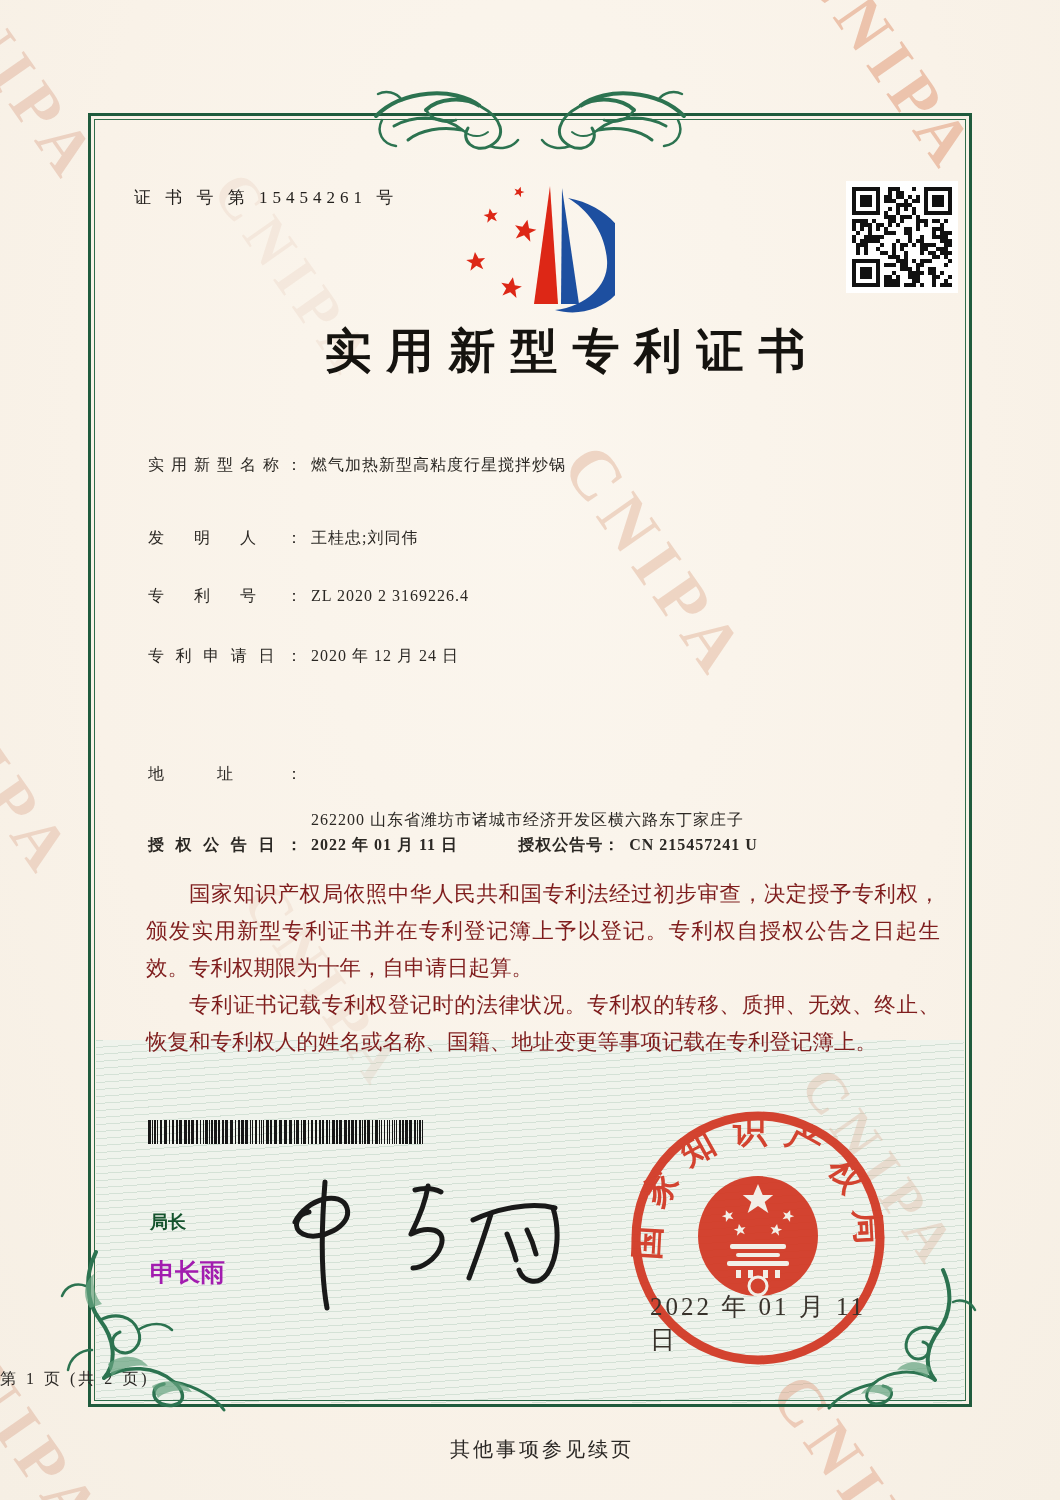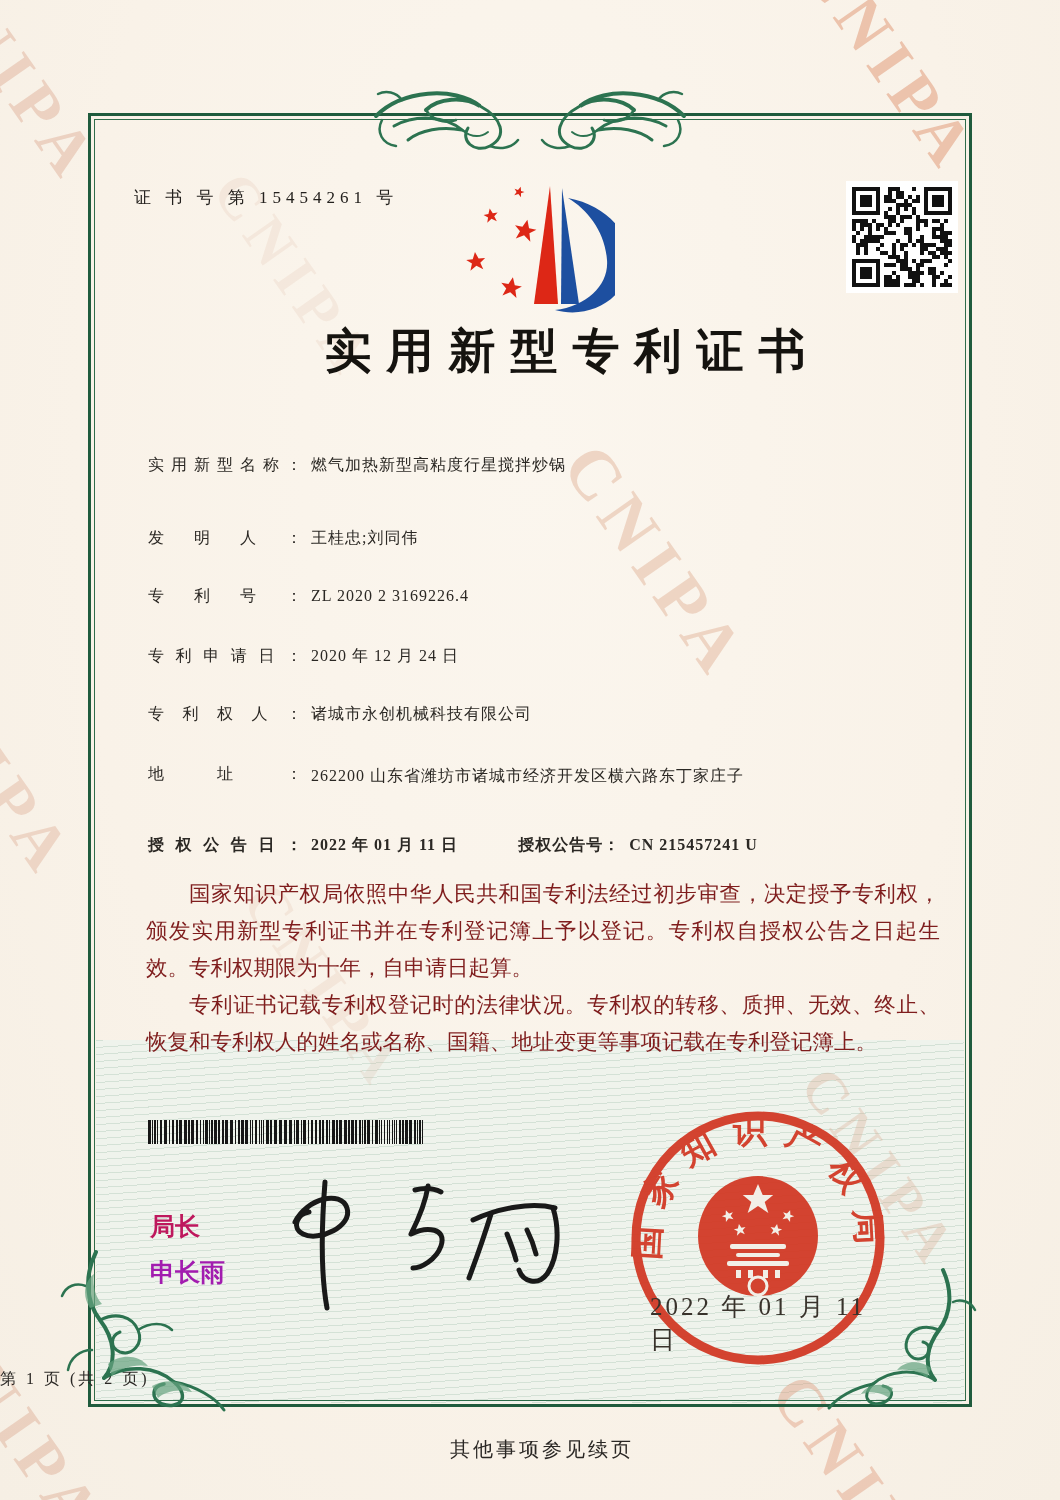--- a/index.html
+++ b/index.html
@@ -33,27 +33,27 @@
   .title{
     position:absolute;left:0;top:320px;width:100%;text-align:center;
     font-size:47px;font-weight:bold;letter-spacing:15px;text-indent:15px;color:#15130f;padding-left:35px;
   }
   .row{position:absolute;left:148px;font-size:16px;line-height:32px;white-space:nowrap;}
   .flabel{display:inline-block;width:154px;text-align:justify;text-align-last:justify;vertical-align:top;color:#2b2824;}
   .fvalue{display:inline-block;margin-left:9px;letter-spacing:1px;vertical-align:top;color:#2b2824;}
   .row-name{top:449px;} .row-inventor{top:522px;} .row-patno{top:580px;}
   .row-filing{top:640px;} .row-patentee{top:698px;}
   .row-address{top:758px;white-space:normal;width:792px;}
-  .row-address .fvalue{width:610px;line-height:35px;}
+  .row-address .fvalue{width:610px;line-height:35px;margin-top:44px;}
   .row-grant{top:829px;font-weight:bold;}
   .grant-no{margin-left:60px;}
   .paras{position:absolute;left:146px;top:876px;width:794px;}
   .paras p{margin:0;text-indent:2em;font-size:21.5px;line-height:37px;text-align:justify;color:#7f1d1d;}
   .barcode{position:absolute;left:148px;top:1120px;z-index:4;}
-  .sig-title{position:absolute;left:150px;top:1210px;font-family:"Liberation Sans",sans-serif;font-weight:bold;font-size:25px;color:#be185d;z-index:4;}
+  .sig-title{position:absolute;left:150px;top:1210px;font-family:"Liberation Sans",sans-serif;font-weight:bold;font-size:18px;color:#14532d;z-index:4;}
   .sig-name{position:absolute;left:150px;top:1256px;font-family:"Liberation Sans",sans-serif;font-weight:bold;font-size:25px;color:#a21caf;z-index:4;}
   .sig-svg{position:absolute;left:265px;top:1168px;z-index:4;}
   .seal{position:absolute;left:624px;top:1104px;width:268px;height:268px;z-index:5;opacity:.95;}
   .seal-date{
     position:absolute;left:650px;top:1290px;width:240px;z-index:6;
     font-size:25px;letter-spacing:3px;color:#38322b;font-weight:500;
   }
   .page-info{position:absolute;left:0;top:1369px;width:100%;text-align:left;font-size:16px;letter-spacing:3px;color:#2a2724;z-index:4;}
   .foot-note{position:absolute;left:12px;top:1436px;width:100%;text-align:center;font-size:20px;letter-spacing:3px;color:#2a2724;z-index:4;}
   .logo{position:absolute;left:440px;top:176px;z-index:4;}
@@ -389,23 +389,20 @@
   </div>
   <div class="row row-inventor">
     <span class="flabel">发明人：</span><span class="fvalue">王桂忠;刘同伟</span>
   </div>
   <div class="row row-patno">
     <span class="flabel">专利号：</span><span class="fvalue">ZL 2020 2 3169226.4</span>
   </div>
   <div class="row row-filing">
     <span class="flabel">专利申请日：</span><span class="fvalue">2020 年 12 月 24 日</span>
   </div>
-  <div class="row row-patentee">
-    <span class="flabel">专利权人：</span><span class="fvalue">诸城市永创机械科技有限公司</span>
-  </div>
   <div class="row row-address">
     <span class="flabel">地址：</span><span class="fvalue">262200 山东省潍坊市诸城市经济开发区横六路东丁家庄子</span>
   </div>
   <div class="row row-grant">
     <span class="flabel">授权公告日：</span><span class="fvalue">2022 年 01 月 11 日</span><span class="fvalue grant-no">授权公告号：</span><span class="fvalue">CN 215457241 U</span>
   </div>
 
   <div class="paras">
     <p>国家知识产权局依照中华人民共和国专利法经过初步审查，决定授予专利权，颁发实用新型专利证书并在专利登记簿上予以登记。专利权自授权公告之日起生效。专利权期限为十年，自申请日起算。</p>
     <p>专利证书记载专利权登记时的法律状况。专利权的转移、质押、无效、终止、恢复和专利权人的姓名或名称、国籍、地址变更等事项记载在专利登记簿上。</p>

